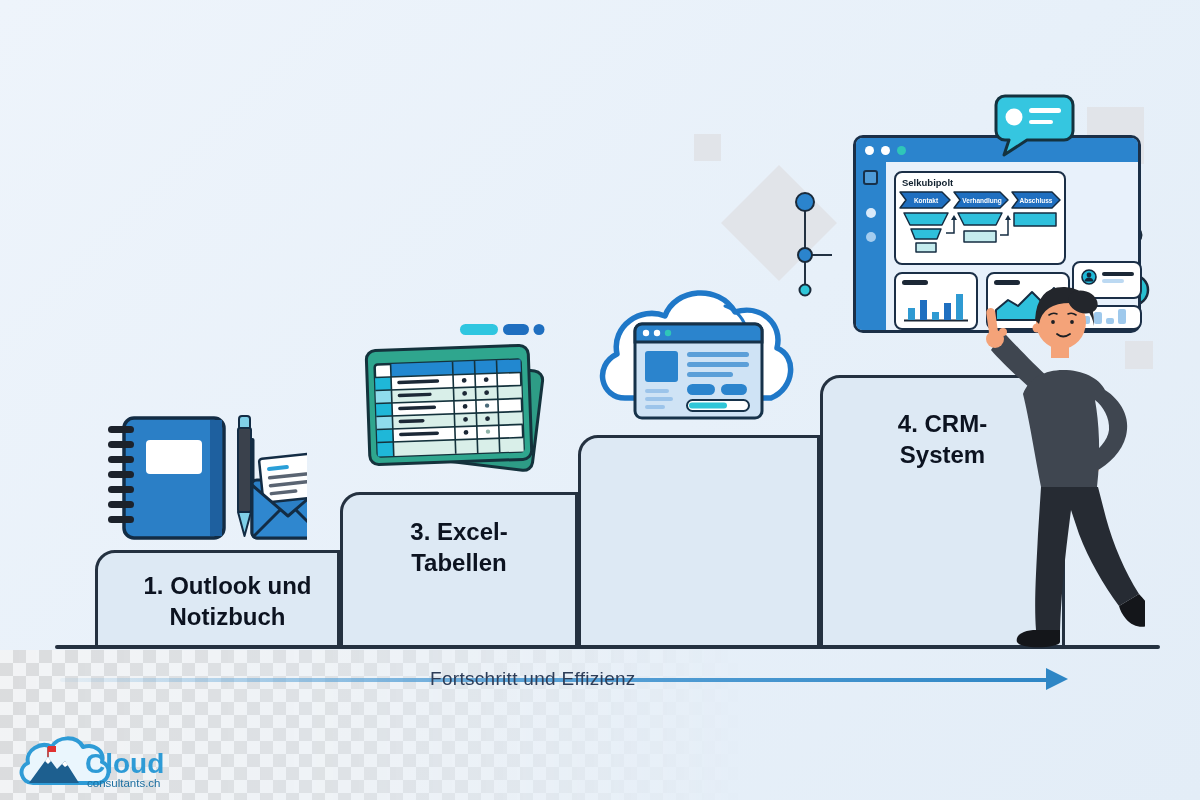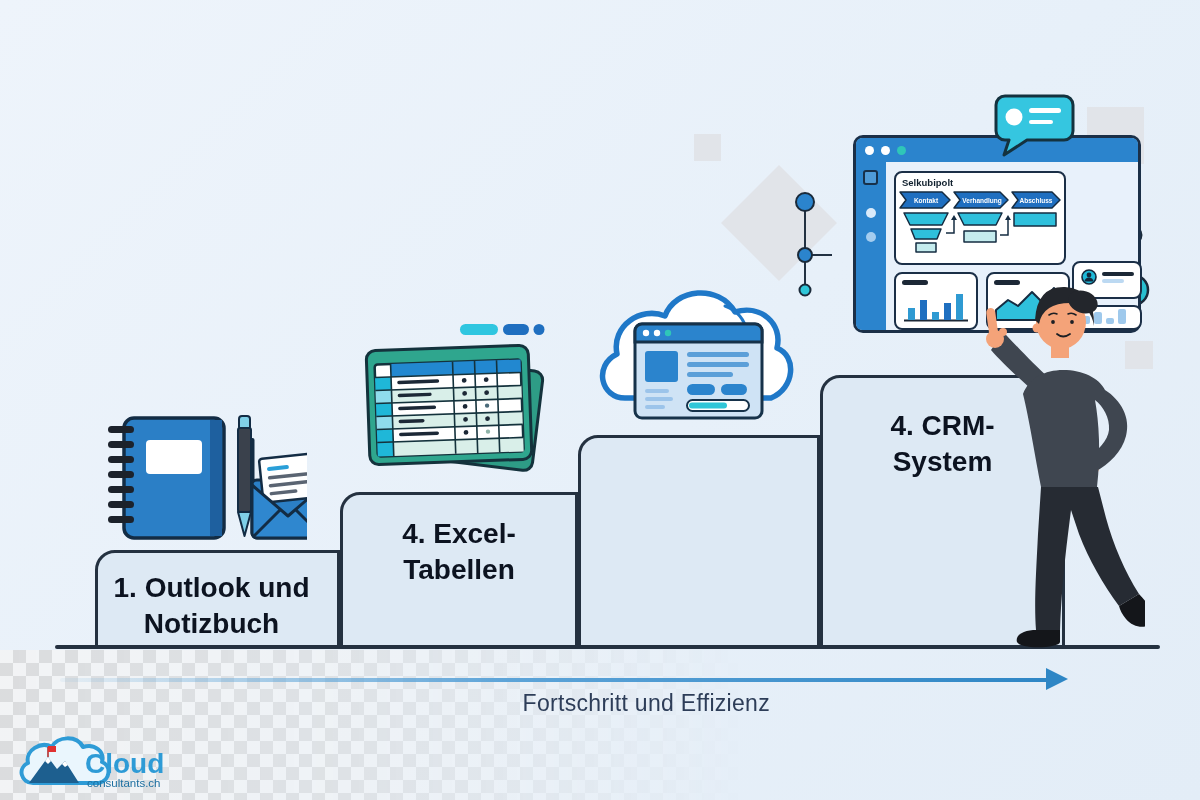--- a/index.html
+++ b/index.html
@@ -18,29 +18,29 @@
   }
   
   .deco{background:#e1e4e9;z-index:2;}
   
   .step{
     background:#dde9f4;border:3px solid #243140;border-radius:20px 0 0 0;
     z-index:3;box-sizing:border-box;
   }
   .step-label{
     position:absolute;left:0;right:0;text-align:center;
-    font-weight:800;font-size:28px;line-height:1.3;color:#0c1320;z-index:5;
+    font-weight:800;font-size:24px;line-height:1.3;color:#0c1320;z-index:5;
   }
   #ground{left:55px;top:645px;width:1105px;height:3.5px;background:#243140;z-index:4;border-radius:2px;}
   #arrow-line{left:60px;top:678px;width:988px;height:3.5px;z-index:4;
     background:linear-gradient(to right,rgba(125,185,225,.1),#5da4d8 45%,#2e86c5);border-radius:2px;}
   #arrow-head{left:1046px;top:668px;width:0;height:0;z-index:4;
     border-top:11px solid transparent;border-bottom:11px solid transparent;border-left:22px solid #2e86c5;}
-  #axis-label{left:430px;top:690px;width:340px;text-align:right;
-    font-size:23px;color:#2d3d58;z-index:4;letter-spacing:.3px;}
+  #axis-label{left:430px;top:668px;width:340px;text-align:left;
+    font-size:19px;color:#2d3d58;z-index:4;letter-spacing:.3px;}
   
   #crm-window{
     left:825px;top:135px;width:288px;height:198px;z-index:6;box-sizing:border-box;
     background:#e8f1fb;border:3px solid #1b2f47;border-radius:10px;margin-left:28px;
   }
   #crm-titlebar{position:absolute;left:0;top:0;right:0;height:24px;background:#2b84cd;
     border-radius:6px 6px 0 0;display:flex;align-items:center;padding-left:9px;gap:7px;}
   .tdot{width:9px;height:9px;border-radius:50%;}
   #crm-sidebar{position:absolute;left:0;top:24px;bottom:0;width:30px;background:#2b84cd;
     border-radius:0 0 0 6px;}
@@ -69,22 +69,22 @@
   <div class="abs deco" style="left:694px;top:134px;width:27px;height:27px;"></div>
   <div class="abs deco" style="left:738px;top:182px;width:82px;height:82px;transform:rotate(45deg);"></div>
   <div class="abs deco" style="left:1087px;top:107px;width:57px;height:57px;"></div>
   <div class="abs deco" style="left:1125px;top:341px;width:28px;height:28px;"></div>
 
   <div class="abs step" style="left:95px;top:550px;width:245px;height:98px;"></div>
   <div class="abs step" style="left:340px;top:492px;width:238px;height:156px;"></div>
   <div class="abs step" style="left:578px;top:435px;width:242px;height:213px;"></div>
   <div class="abs step" style="left:820px;top:375px;width:245px;height:273px;"></div>
 
-  <div class="step-label" style="left:104px;top:570px;width:215px;">1. Outlook und Notizbuch</div>
-  <div class="step-label" style="left:384px;top:516px;width:150px;">4. Excel-Tabellen</div>
+  <div class="step-label" style="left:120px;top:570px;width:215px;">1. Outlook und Notizbuch</div>
+  <div class="step-label" style="left:384px;top:516px;width:150px;">3. Excel-Tabellen</div>
   <div class="abs step-label" style="left:880px;top:408px;width:125px;">4. CRM-System</div>
 
   <div id="ground" class="abs"></div>
   <div id="arrow-line" class="abs"></div>
   <div id="arrow-head" class="abs"></div>
   <div id="axis-label" class="abs">Fortschritt und Effizienz</div>
 
   <svg class="abs ic" style="left:92px;top:408px;" width="215" height="140" viewBox="0 0 215 140">
     <rect x="32" y="10" width="100" height="120" rx="10" fill="#2b7fc6" stroke="#132c44" stroke-width="3.5"></rect>
     <rect x="118" y="12" width="12" height="116" fill="#1e609f"></rect>

